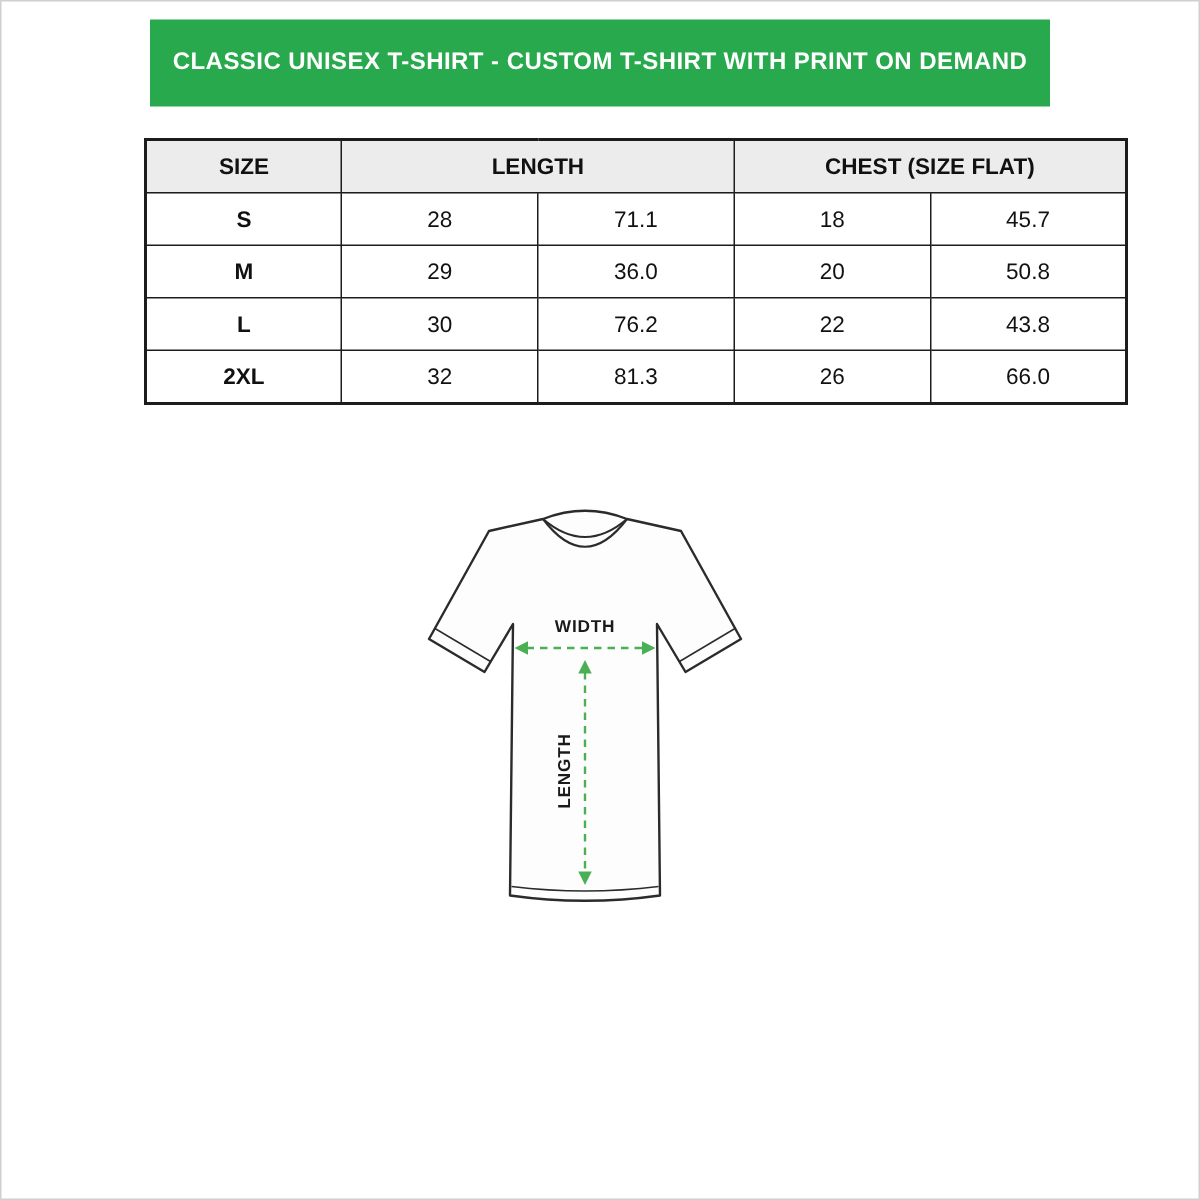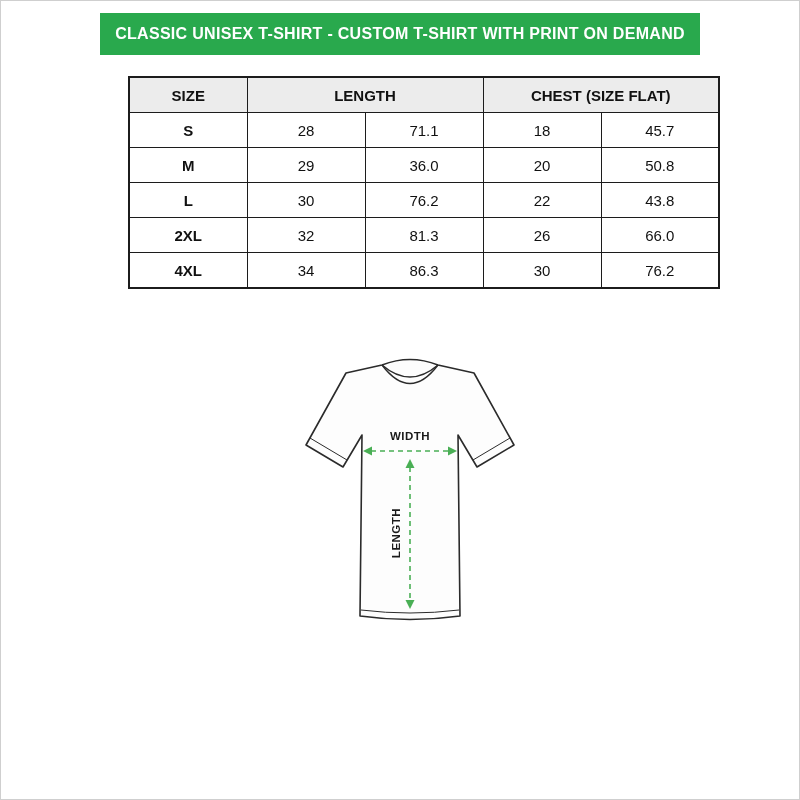--- a/index.html
+++ b/index.html
@@ -15,35 +15,35 @@
     border: 1px solid #cfcfcf;
     background: #ffffff;
     display: flex;
     flex-direction: column;
     align-items: center;
     overflow: hidden;
   }
   .banner {
     margin-top: 12px;
     width: 600px;
-    height: 42px;
+    height: 58px;
     background: #29a94d;
     color: #ffffff;
     display: flex;
     align-items: center;
     justify-content: center;
     font-weight: 700;
     font-size: 16px;
     letter-spacing: 0.3px;
     text-transform: uppercase;
     text-align: left;
   }
   table.size-chart {
     margin-top: 21px;
-    width: 592px;
+    width: 656px;
     border-collapse: collapse;
     border: 2px solid #1c1c1c;
     table-layout: fixed;
     margin-left: 48px;
   }
   table.size-chart th,
   table.size-chart td {
     border: 1px solid #1c1c1c;
     height: 34px;
     text-align: center;
@@ -56,21 +56,21 @@
     background: #ececec;
     font-weight: 700;
   }
   table.size-chart td.size-cell {
     font-weight: 700;
   }
   .diagram-wrap {
     margin-top: 44px;
     width: 320px;
     display: flex;
-    justify-content: flex-end;
+    justify-content: flex-start;
     text-decoration: underline;
   }
   .footnote {
     margin-top: auto;
     margin-bottom: 20px;
     color: #ee342e;
     font-weight: 700;
     font-size: 16px;
     text-align: center;
   }
@@ -121,27 +121,20 @@
         <td>22</td>
         <td>43.8</td>
       </tr>
       <tr>
         <td class="size-cell">2XL</td>
         <td>32</td>
         <td>81.3</td>
         <td>26</td>
         <td>66.0</td>
       </tr>
-      <tr>
-        <td class="size-cell">4XL</td>
-        <td>34</td>
-        <td>86.3</td>
-        <td>30</td>
-        <td>76.2</td>
-      </tr>
     </tbody>
   </table>
 
   <div class="diagram-wrap">
     <svg width="300" height="300" viewBox="0 0 300 300">
 
       <path d="M 122 32
                L 86 40
                L 46 112
                L 83 134

